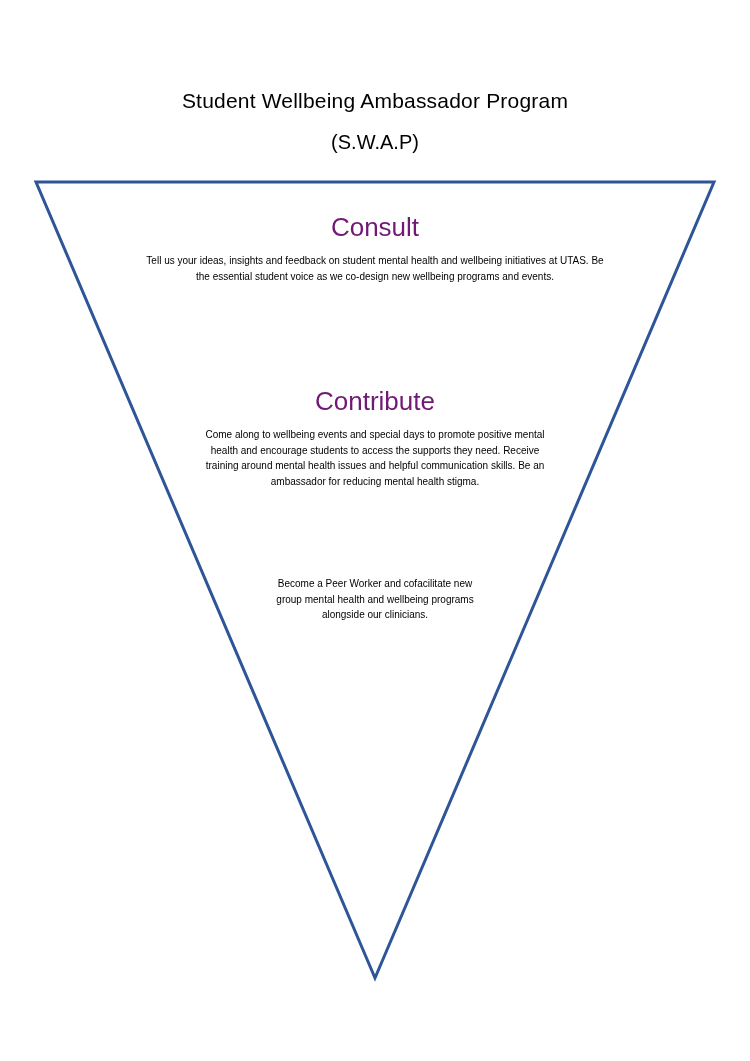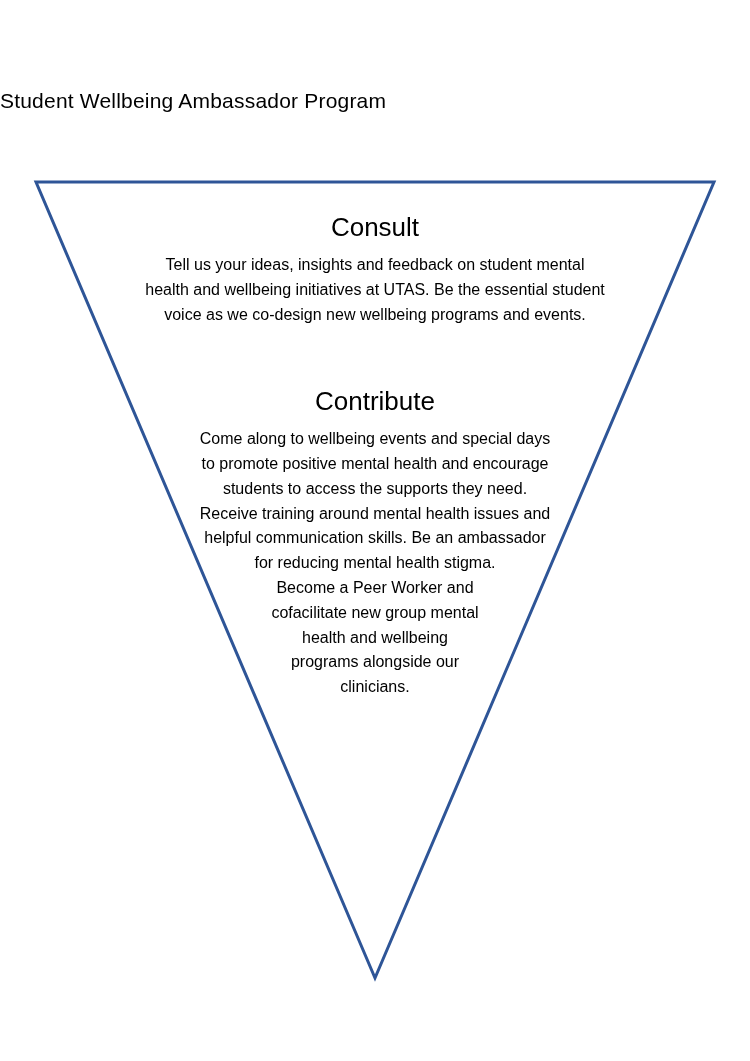--- a/index.html
+++ b/index.html
@@ -20,21 +20,21 @@
     position: absolute;
     inset: 0;
   }
 
   
   .title-block {
     position: absolute;
     top: 88px;
     left: 0;
     width: 750px;
-    text-align: left;
+    text-align: center;
   }
   .title-line-1 {
     font-size: 21px;
     font-weight: 400;
     letter-spacing: 0.2px;
     line-height: 1.25;
     color: #000;
   }
   .title-line-2 {
     margin-top: 16px;
@@ -56,25 +56,25 @@
 
   
   .section {
     position: absolute;
     text-align: center;
   }
   .section-heading {
     font-size: 26px;
     font-weight: 400;
     line-height: 1.2;
-    color: #000000;
+    color: #701a75;
     margin: 0 0 10px 0;
   }
   .section-body {
-    font-size: 16px;
+    font-size: 10px;
     line-height: 1.55;
     color: #000;
     margin: 0;
   }
 
   
   #section-consult {
     top: 212px;
     left: 125px;
     width: 500px;
@@ -106,20 +106,21 @@
     margin: 4px auto;
   }
 </style>
 </head>
 <body>
 
 <div id="page">
 
   <div class="title-block">
     <div class="title-line-1">Student Wellbeing Ambassador Program</div>
+    <div class="title-line-2">(S.W.A.P)</div>
   </div>
 
   <svg id="triangle-svg" viewBox="0 0 750 1061">
     <polygon points="36,182 714,182 375,978" fill="#FFFFFF" stroke="#2E5597" stroke-width="3" stroke-linejoin="miter"></polygon>
   </svg>
 
   <div class="section" id="section-consult">
     <div class="section-heading">Consult</div>
     <p class="section-body">Tell us your ideas, insights and feedback on student mental health and wellbeing initiatives at UTAS. Be the essential student voice as we co-design new wellbeing programs and events.</p>
   </div>

